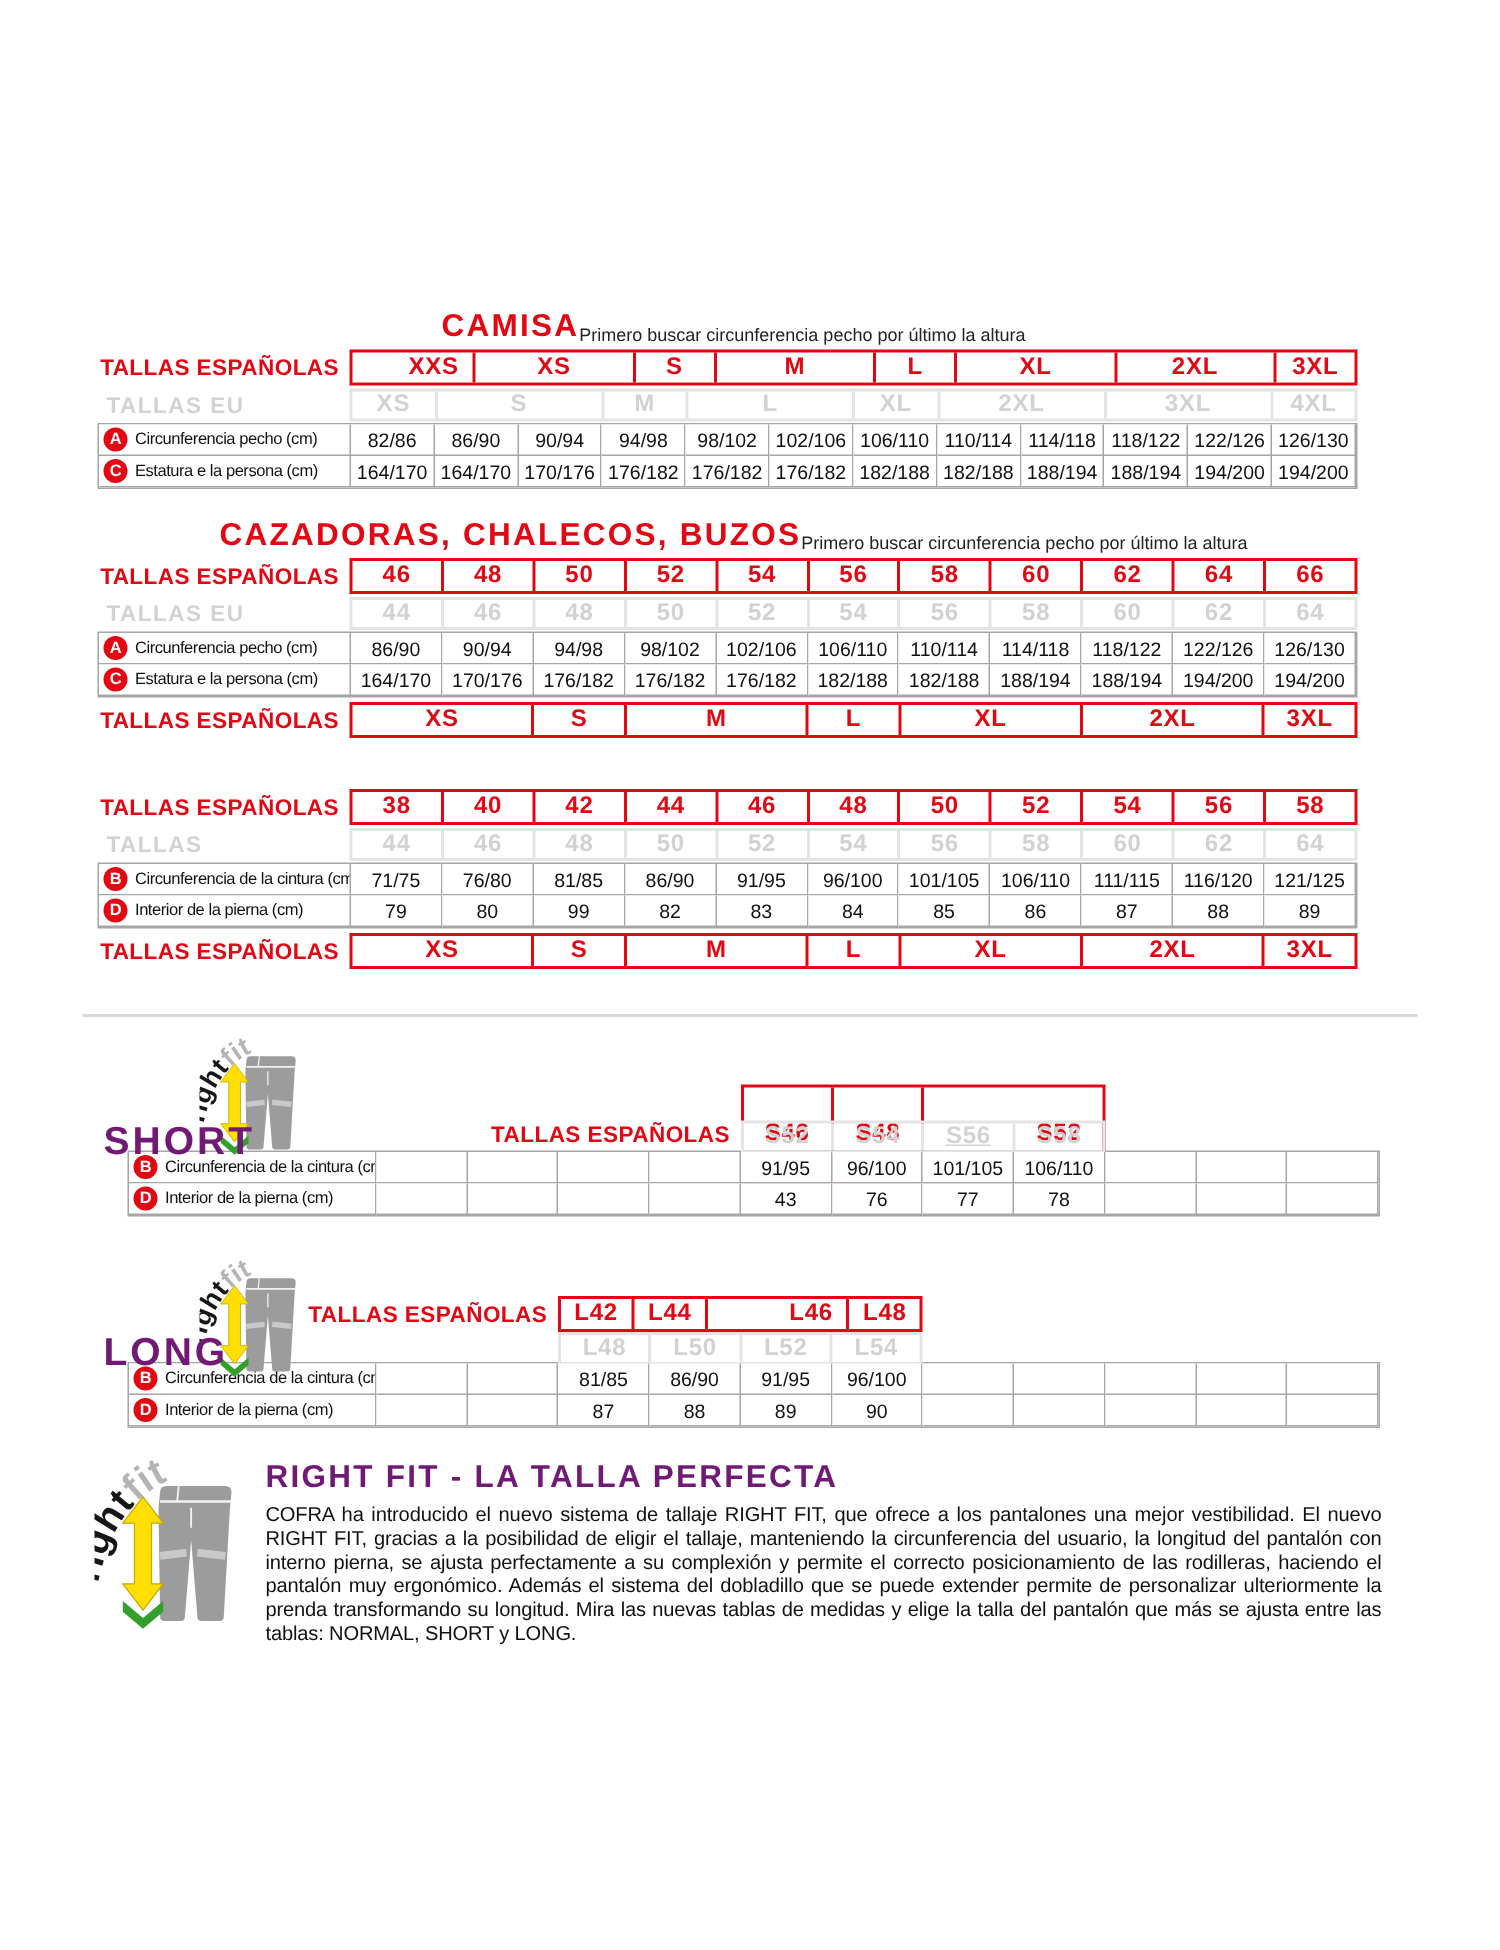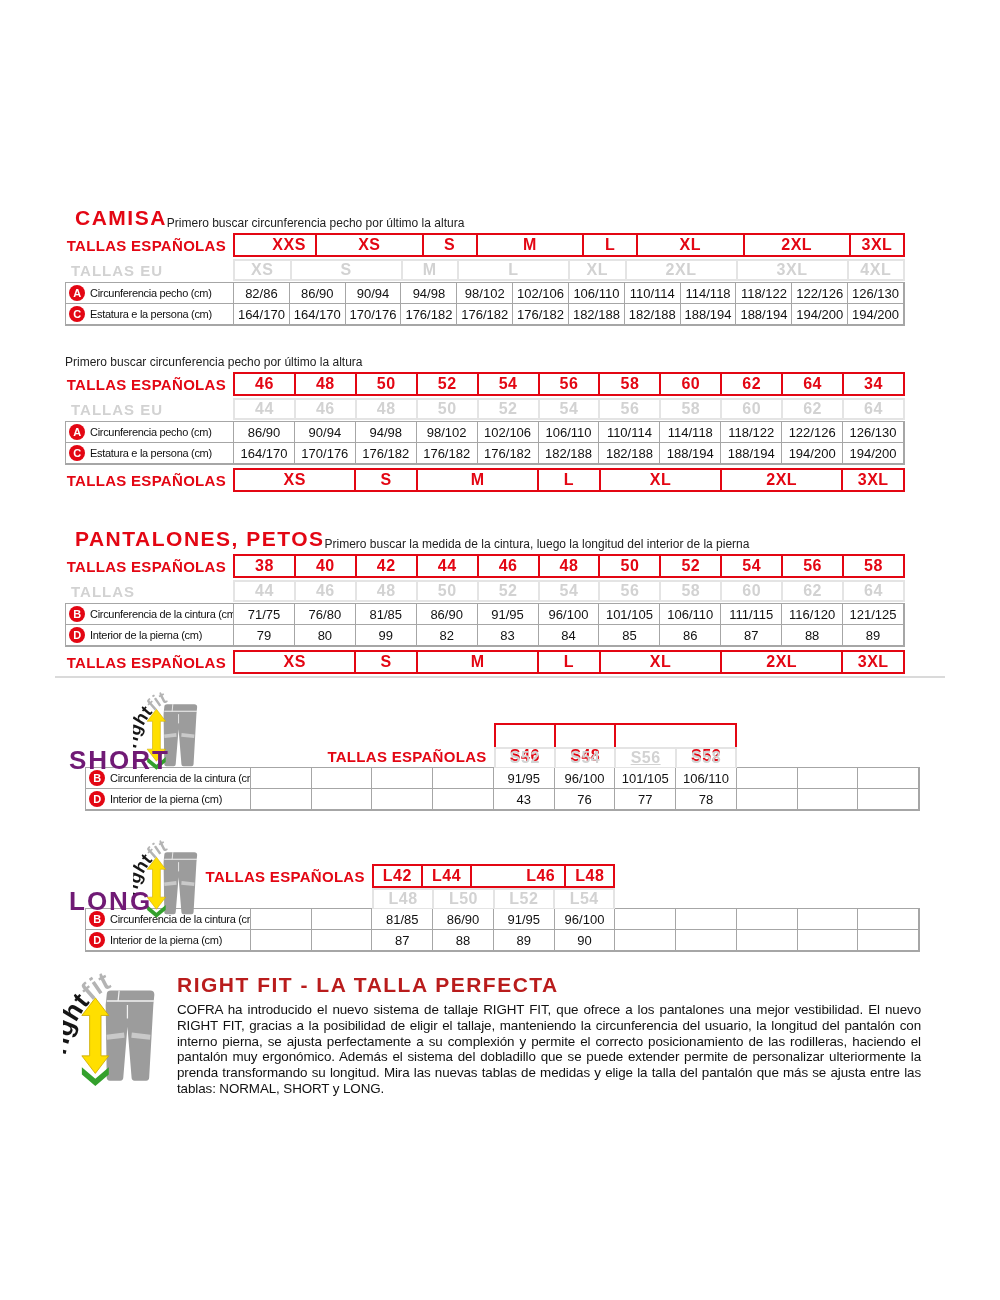--- a/index.html
+++ b/index.html
@@ -11,21 +11,21 @@
   *{box-sizing:border-box;}
   html,body{margin:0;padding:0;background:#fff;}
   body{font-family:"Liberation Sans", sans-serif;color:#111;}
   .page{position:relative;width:1000px;height:1300px;background:#fff;overflow:hidden;}
 
   
   .size-section{position:absolute;left:65px;width:840px;}
   #sec-camisa{top:205px;}
   #sec-cazadoras{top:344px;}
   #sec-pantalones{top:526px;}
-  .sec-head{display:flex;justify-content:flex-start;align-items:flex-end;margin-bottom:3px;height:25px;}
+  .sec-head{display:flex;justify-content:center;align-items:flex-end;margin-bottom:3px;height:25px;}
   .sec-title{font-size:21px;font-weight:bold;color:var(--red);letter-spacing:1.5px;margin:0;padding-left:10px;white-space:nowrap;}
   .sec-note{font-size:12px;color:#222;padding-right:2px;white-space:nowrap;}
 
   
   .srow{display:grid;align-items:stretch;}
   .r-red{height:24px;}
   .r-gray{height:18px;margin-top:2px;}
   .slabel{display:flex;align-items:center;white-space:nowrap;}
   .lab-red{color:var(--red);font-weight:bold;font-size:15px;justify-content:flex-end;padding-right:7px;letter-spacing:0.3px;}
   .lab-gray{color:var(--graytxt);font-weight:bold;font-size:15px;justify-content:flex-start;padding-left:6px;letter-spacing:1px;}
@@ -58,21 +58,21 @@
   .fit-section .data-block{margin-top:2px;}
   .side-label{position:absolute;font-size:26px;font-weight:bold;letter-spacing:2px;color:#701a75;}
   #sec-short .side-label{left:-16px;top:55px;}
   #sec-long .side-label{left:-16px;top:48px;}
   .logo-small{position:absolute;width:74px;height:80px;left:48px;top:2px;}
 
   
   #sec-rightfit{position:absolute;left:63px;top:973px;width:858px;display:flex;gap:10px;}
   .logo-big{width:104px;height:116px;flex:0 0 104px;}
   .rf-text{flex:1;}
-  .rf-title{font-size:21px;font-weight:bold;color:#b91c1c;letter-spacing:1.5px;margin:0 0 5px 0;}
+  .rf-title{font-size:21px;font-weight:bold;color:#701a75;letter-spacing:1.5px;margin:0 0 5px 0;}
   .rf-para{font-size:13.4px;line-height:1.18;color:#111;text-align:justify;letter-spacing:-0.1px;}
 </style>
 </head>
 <body>
 
 <div class="page">
 
   <section class="size-section" id="sec-camisa">
     <div class="sec-head">
       <h2 class="sec-title">CAMISA</h2>
@@ -137,37 +137,38 @@
           <div class="dcell dval">188/194</div>
           <div class="dcell dval">188/194</div>
           <div class="dcell dval">194/200</div>
           <div class="dcell dval">194/200</div>
         </div>
       </div>
   </section>
 
   <section class="size-section" id="sec-cazadoras">
     <div class="sec-head">
+      <h2 class="sec-title">CAZADORAS, CHALECOS, BUZOS</h2>
       <div class="sec-note">Primero buscar circunferencia pecho por último la altura</div>
     </div>
     <div class="tbl">
         <div class="srow r-red" style="grid-template-columns: 168px repeat(11, 1fr);">
           <div class="slabel lab-red" style="grid-column: 1 / span 1;">TALLAS ESPAÑOLAS</div>
           <div class="strip strip-red" style="grid-column: span 11;">
             <div class="scell" style="flex-grow: 1;">46</div>
             <div class="scell" style="flex-grow: 1;">48</div>
             <div class="scell" style="flex-grow: 1;">50</div>
             <div class="scell" style="flex-grow: 1;">52</div>
             <div class="scell" style="flex-grow: 1;">54</div>
             <div class="scell" style="flex-grow: 1;">56</div>
             <div class="scell" style="flex-grow: 1;">58</div>
             <div class="scell" style="flex-grow: 1;">60</div>
             <div class="scell" style="flex-grow: 1;">62</div>
             <div class="scell" style="flex-grow: 1;">64</div>
-            <div class="scell" style="flex-grow: 1;">34</div>
+            <div class="scell" style="flex-grow: 1;">66</div>
           </div>
         </div>
         <div class="srow r-gray" style="grid-template-columns: 168px repeat(11, 1fr);">
           <div class="slabel lab-gray" style="grid-column: 1 / span 1;">TALLAS EU</div>
           <div class="strip strip-gray" style="grid-column: span 11;">
             <div class="scell" style="flex-grow: 1;">44</div>
             <div class="scell" style="flex-grow: 1;">46</div>
             <div class="scell" style="flex-grow: 1;">48</div>
             <div class="scell" style="flex-grow: 1;">50</div>
             <div class="scell" style="flex-grow: 1;">52</div>
@@ -220,24 +221,20 @@
             <div class="scell" style="flex-grow: 1;">L</div>
             <div class="scell" style="flex-grow: 2;">XL</div>
             <div class="scell" style="flex-grow: 2;">2XL</div>
             <div class="scell" style="flex-grow: 1;">3XL</div>
           </div>
         </div>
       </div>
   </section>
 
   <section class="size-section" id="sec-pantalones">
-    <div class="sec-head">
-      <h2 class="sec-title">PANTALONES, PETOS</h2>
-      <div class="sec-note">Primero buscar la medida de la cintura, luego la longitud del interior de la pierna</div>
-    </div>
     <div class="tbl">
         <div class="srow r-red" style="grid-template-columns: 168px repeat(11, 1fr);">
           <div class="slabel lab-red" style="grid-column: 1 / span 1;">TALLAS ESPAÑOLAS</div>
           <div class="strip strip-red" style="grid-column: span 11;">
             <div class="scell" style="flex-grow: 1;">38</div>
             <div class="scell" style="flex-grow: 1;">40</div>
             <div class="scell" style="flex-grow: 1;">42</div>
             <div class="scell" style="flex-grow: 1;">44</div>
             <div class="scell" style="flex-grow: 1;">46</div>
             <div class="scell" style="flex-grow: 1;">48</div>

